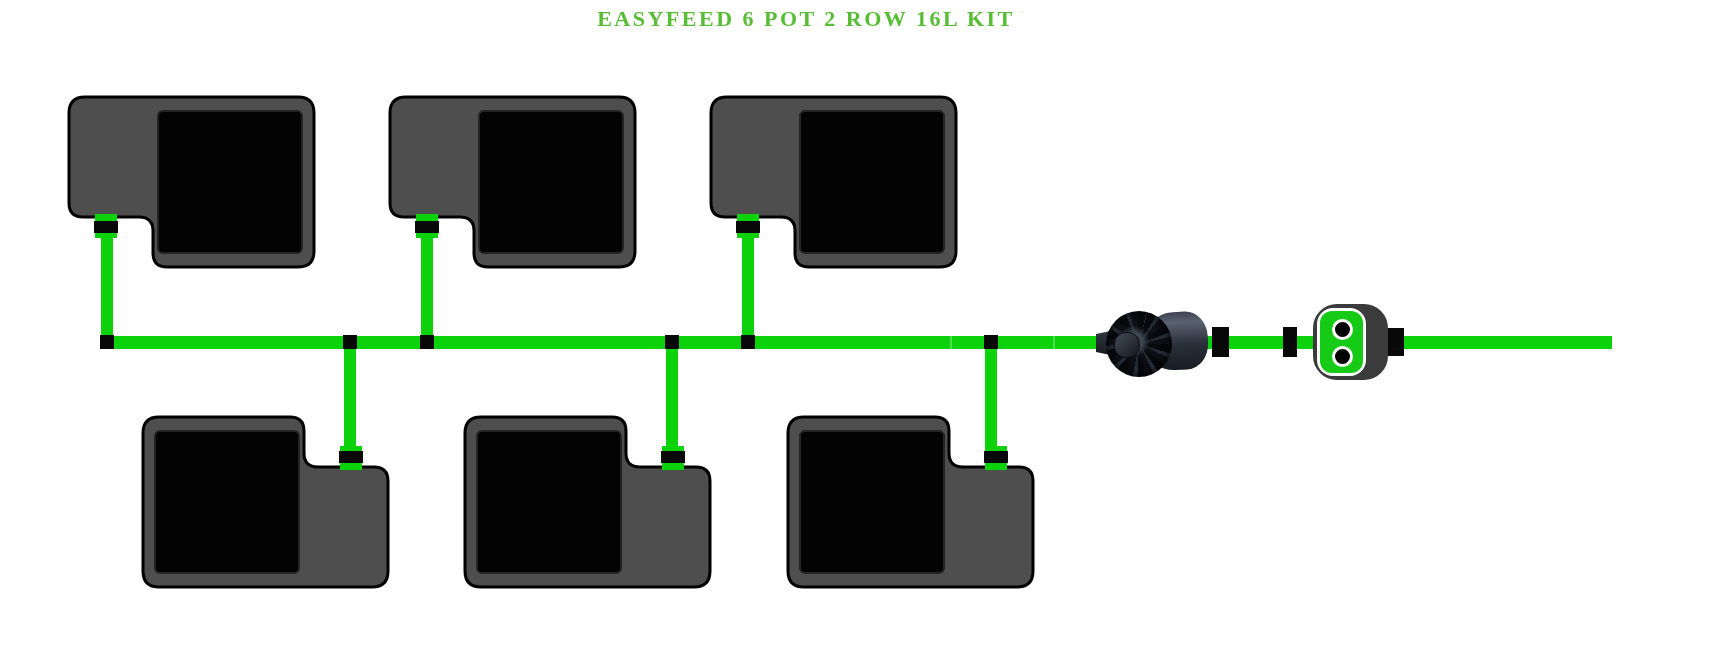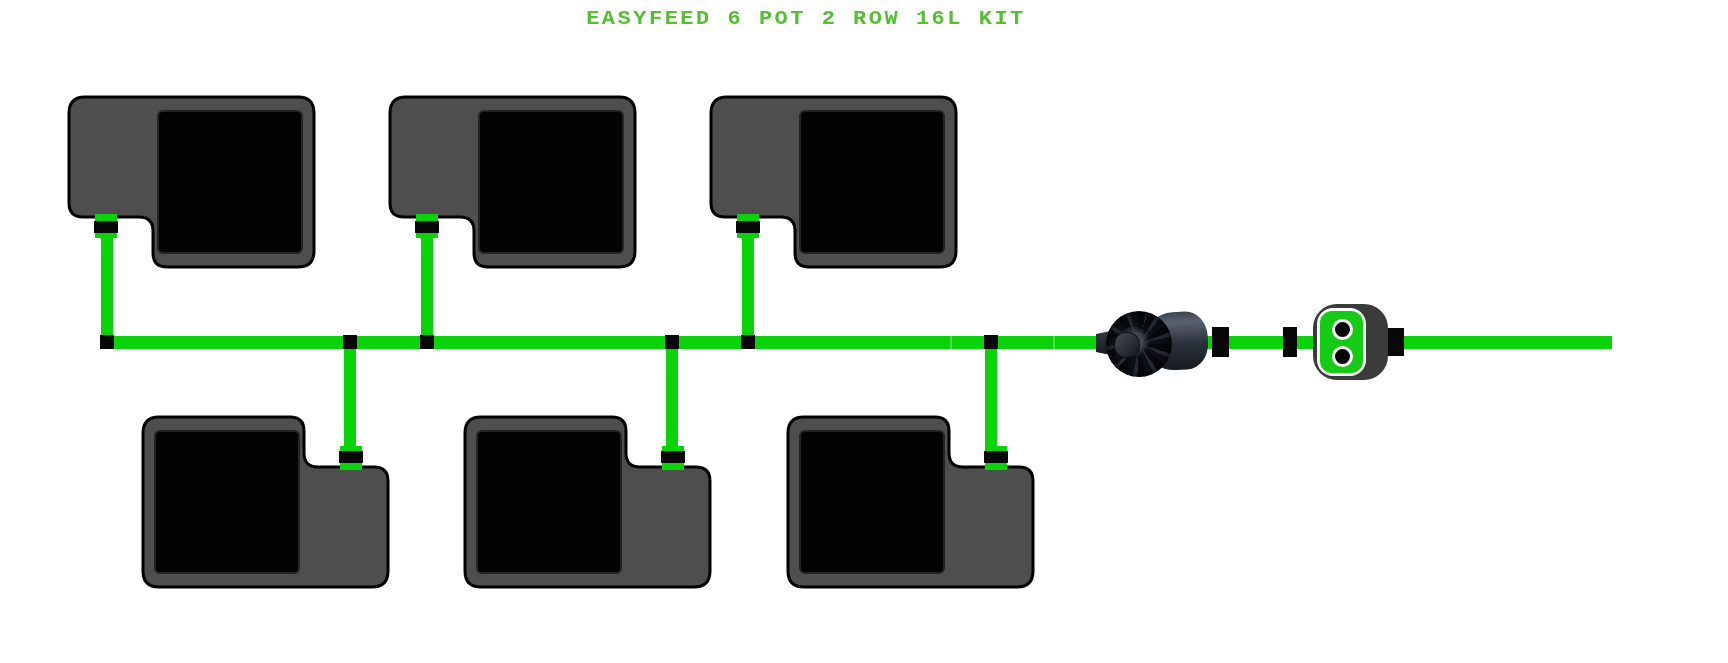--- a/index.html
+++ b/index.html
@@ -1,18 +1,18 @@
 <!DOCTYPE html>
 <html style="--background: #ffffff; --title: #57bd35; --tube: #0bd20b; --tube-seam: #4ae04a; --tray: #4e4e4e; --tray-outline: #000000; --pot: #030303; --fitting: #080808; --pump-body-light: #5a6270; --pump-body-dark: #171b22; --impeller: #0b0e13; --connector-shell: #3b3b3b; --connector-green: #15cb15; --connector-port: #000000; --port-ring: #ffffff;"><head>
 <meta charset="utf-8">
 <style>
   html,body{margin:0;padding:0;background:#ffffff;}
   #stage{
     position:relative;width:1612px;height:663px;background:var(--background,#fff);
-    font-family:Liberation Mono, monospace;overflow:hidden;
+    font-family:Liberation Serif, serif;overflow:hidden;
   }
   
   .title{
     position:absolute;top:6px;left:0;width:100%;text-align:center;
     font-size:22px;font-weight:bold;letter-spacing:2.5px;
     color:var(--title,#57bd35);transform:scaleY(.95);
   }
   
   .main-line{position:absolute;left:100px;top:336px;width:1593px;height:13px;background:var(--tube,#0bd20b);z-index:1;}
   .seam{position:absolute;top:0;width:2px;height:13px;background:var(--tube-seam,#4ae04a);}

